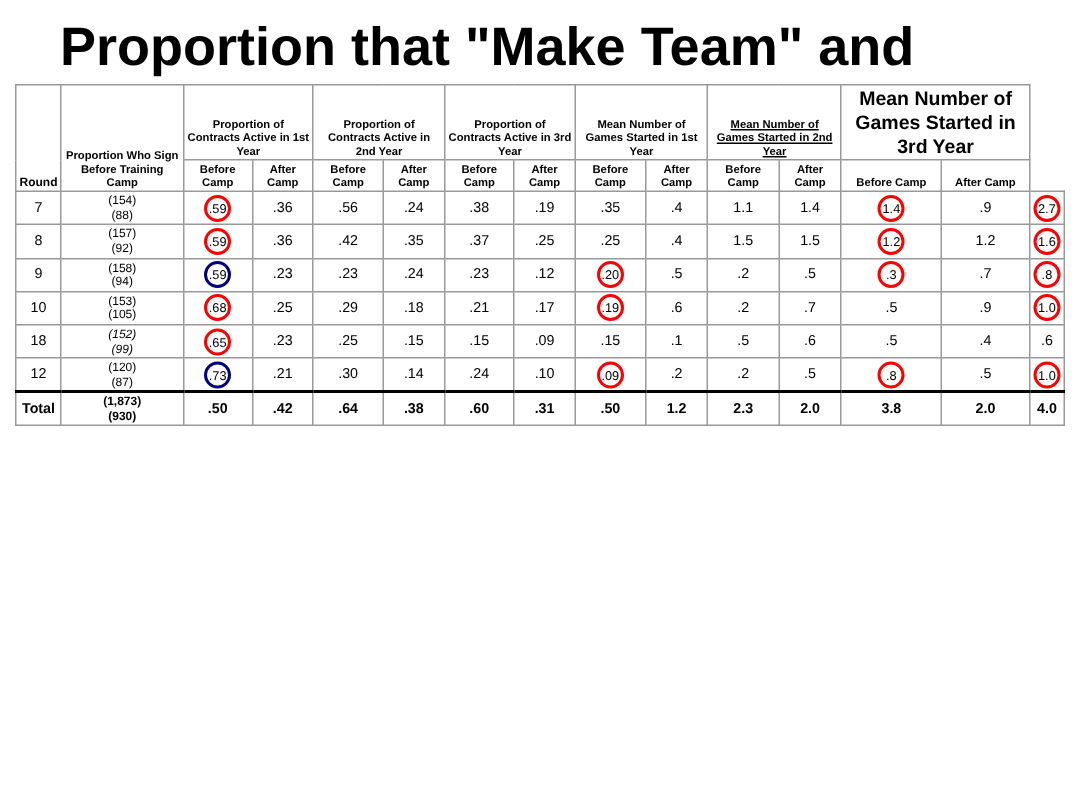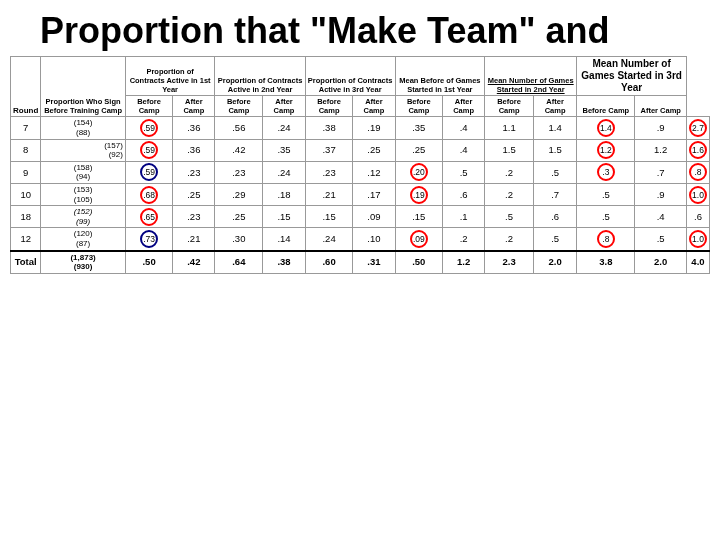--- a/index.html
+++ b/index.html
@@ -74,23 +74,23 @@
 
 <div class="table-container">
   <table>
     <thead>
       <tr>
         <th rowspan="2" style="font-size:8px;">Round</th>
         <th rowspan="2" style="font-size:7.5px;">Proportion Who Sign Before Training Camp</th>
         <th colspan="2" style="font-size:7.5px;">Proportion of Contracts Active in 1st Year</th>
         <th colspan="2" style="font-size:7.5px;margin-left:12px;">Proportion of Contracts Active in 2nd Year</th>
         <th colspan="2" style="font-size:7.5px;">Proportion of Contracts Active in 3rd Year</th>
-        <th colspan="2" style="font-size:7.5px;">Mean Before of Games Started in 1st Year</th>
+        <th colspan="2" style="font-size:7.5px;">Mean Number of Games Started in 1st Year</th>
         <th colspan="2" style="font-size:7.5px;text-decoration:underline;">Mean Number of Games Started in 2nd Year</th>
-        <th colspan="2" style="font-size:10px;">Mean Number of Games Started in 3rd Year</th>
+        <th colspan="2" style="font-size:13px;">Mean Number of Games Started in 3rd Year</th>
       </tr>
       <tr>
         <th style="font-size:7.5px;">Before Camp</th>
         <th style="font-size:7.5px;">After Camp</th>
         <th style="font-size:7.5px;">Before Camp</th>
         <th style="font-size:7.5px;">After Camp</th>
         <th style="font-size:7.5px;">Before Camp</th>
         <th style="font-size:7.5px;">After Camp</th>
         <th style="font-size:7.5px;">Before Camp</th>
         <th style="font-size:7.5px;">After Camp</th>
@@ -113,21 +113,21 @@
           <td>.35</td>
           <td>.4</td>
           <td>1.1</td>
           <td>1.4</td>
           <td><span class="circle-red">1.4</span></td>
           <td>.9</td>
           <td><span class="circle-red">2.7</span></td>
         </tr>
         <tr>
           <td>8</td>
-          <td style="font-size: 8px; text-align: right;">(157)<br>(92)</td>
+          <td style="font-size: 8px;">(157)<br>(92)</td>
           <td><span class="circle-red">.59</span></td>
           <td>.36</td>
           <td>.42</td>
           <td>.35</td>
           <td>.37</td>
           <td>.25</td>
           <td>.25</td>
           <td>.4</td>
           <td>1.5</td>
           <td>1.5</td>

